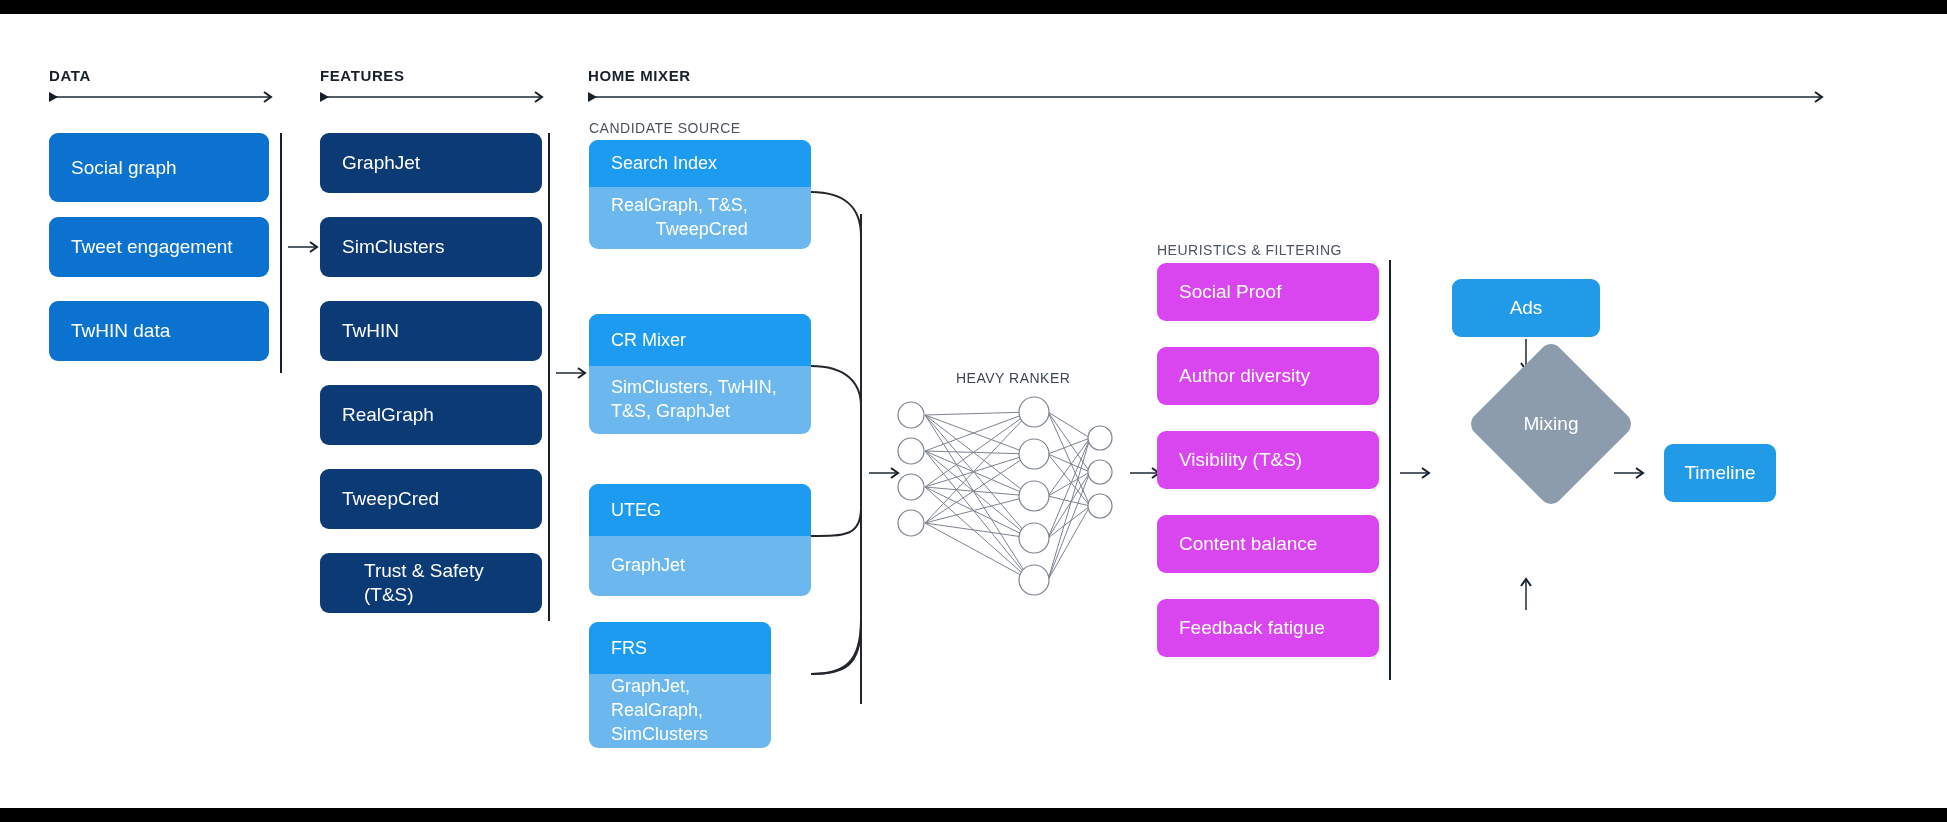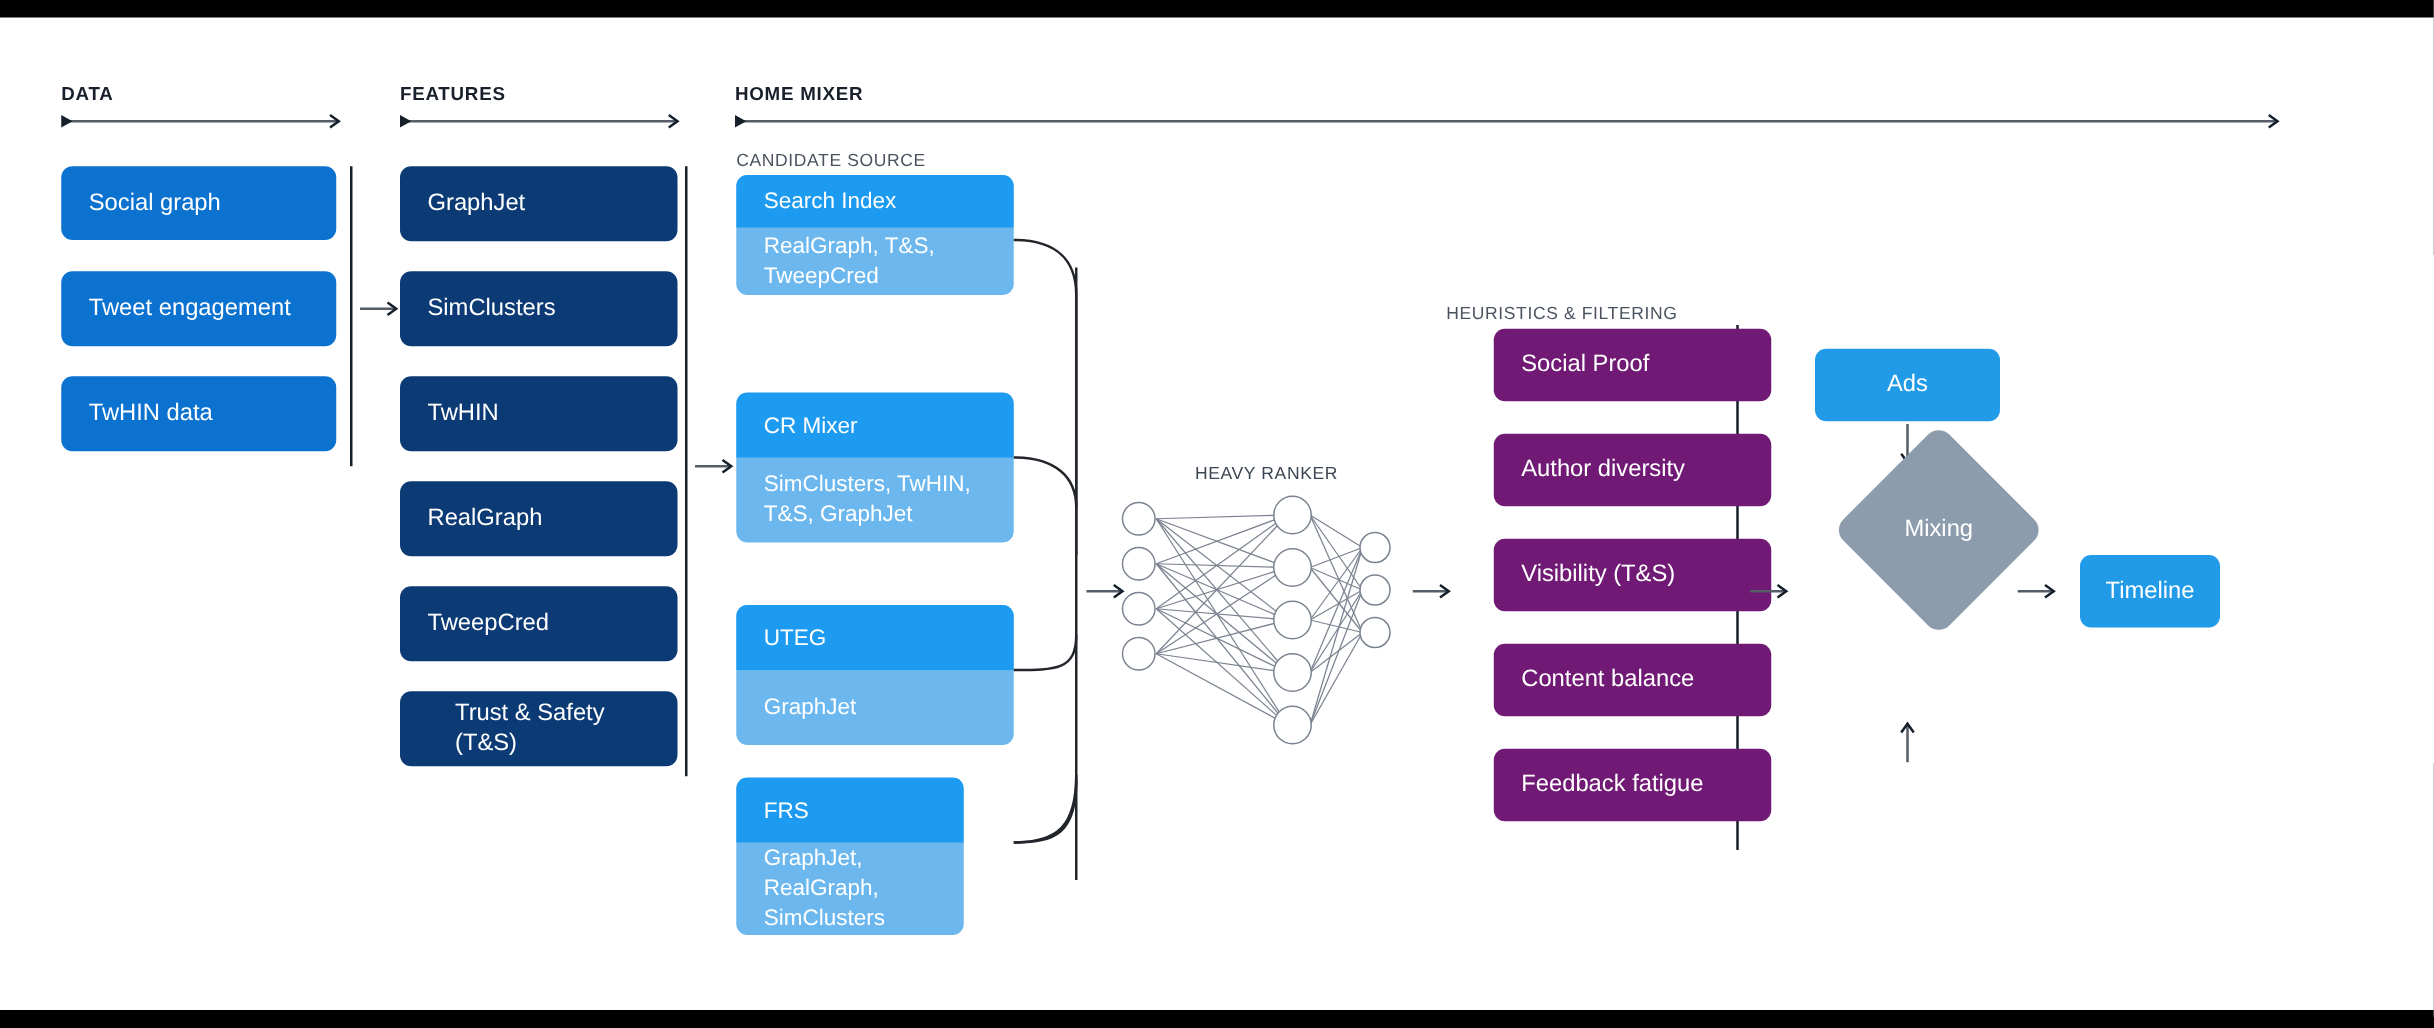--- a/index.html
+++ b/index.html
@@ -27,21 +27,21 @@
   .sec-rule svg{display:block;overflow:visible;}
 
   
   .card{
     border-radius:9px;display:flex;align-items:center;
     box-sizing:border-box;padding:0 22px;
     color:#ffffff;font-size:19px;line-height:1.25;
   }
   .card.data{background:#0b72d0;}
   .card.feature{background:#0b3a75;}
-  .card.heur{background:#701a75;margin-left:38px;}
+  .card.heur{background:#d946ef;}
   .card.out{background:#219ae8;justify-content:center;padding:0 14px;}
 
   
   .cs{
     border-radius:9px;overflow:hidden;display:flex;flex-direction:column;
     background:#6cb8ee;
   }
   .cs-head{
     background:#1d9bf0;color:#fff;font-size:18px;
     display:flex;align-items:center;padding:0 22px;box-sizing:border-box;
@@ -104,21 +104,21 @@
   <div class="abs sub-title" style="left:589px;top:106px;">CANDIDATE SOURCE</div>
 
   <div class="abs sub-title" style="left:1157px;top:228px;">HEURISTICS &amp; FILTERING</div>
 
   <div class="abs nnlabel" style="left:956px;top:356px;">HEAVY RANKER</div>
 
   <div class="abs vrule" style="left:280px;top:119px;height:240px;"></div>
   <div class="abs vrule" style="left:548px;top:119px;height:488px;"></div>
   <div class="abs vrule" style="left:1389px;top:246px;height:420px;"></div>
 
-  <div class="abs card data" style="left:49px;top:119px;width:220px;height:59px;align-items:center;">
+  <div class="abs card data" style="left:49px;top:119px;width:220px;height:69px;align-items:center;">
     <span>Social graph</span>
   </div>
   <div class="abs card data" style="left:49px;top:203px;width:220px;height:60px;">
     <span>Tweet engagement</span>
   </div>
   <div class="abs card data" style="left:49px;top:287px;width:220px;height:60px;">
     <span>TwHIN data</span>
   </div>
 
   <div class="abs" style="left:288px;top:226px;">
@@ -147,21 +147,21 @@
     <span>Trust &amp; Safety (T&amp;S)</span>
   </div>
 
   <div class="abs" style="left:556px;top:352px;">
     <svg width="34" height="14" viewBox="0 0 34 14">
       <line x1="0" y1="7" x2="28" y2="7" stroke="#555d66" stroke-width="2"></line>
       <polyline points="22,2 29,7 22,12" fill="none" stroke="#15202b" stroke-width="2"></polyline>
     </svg>
   </div>
 
-  <div class="abs cs" style="left:589px;top:126px;width:222px;height:96px;">
+  <div class="abs cs" style="left:589px;top:126px;width:222px;height:109px;text-align:right;">
     <div class="cs-head" style="height:52px;">Search Index</div>
     <div class="cs-body" style="height:68px;">RealGraph, T&amp;S,
 TweepCred</div>
   </div>
 
   <div class="abs cs" style="left:589px;top:300px;width:222px;height:120px;">
     <div class="cs-head" style="height:52px;">CR Mixer</div>
     <div class="cs-body" style="height:68px;border-radius:27px;">SimClusters, TwHIN,
 T&amp;S, GraphJet</div>
   </div>

